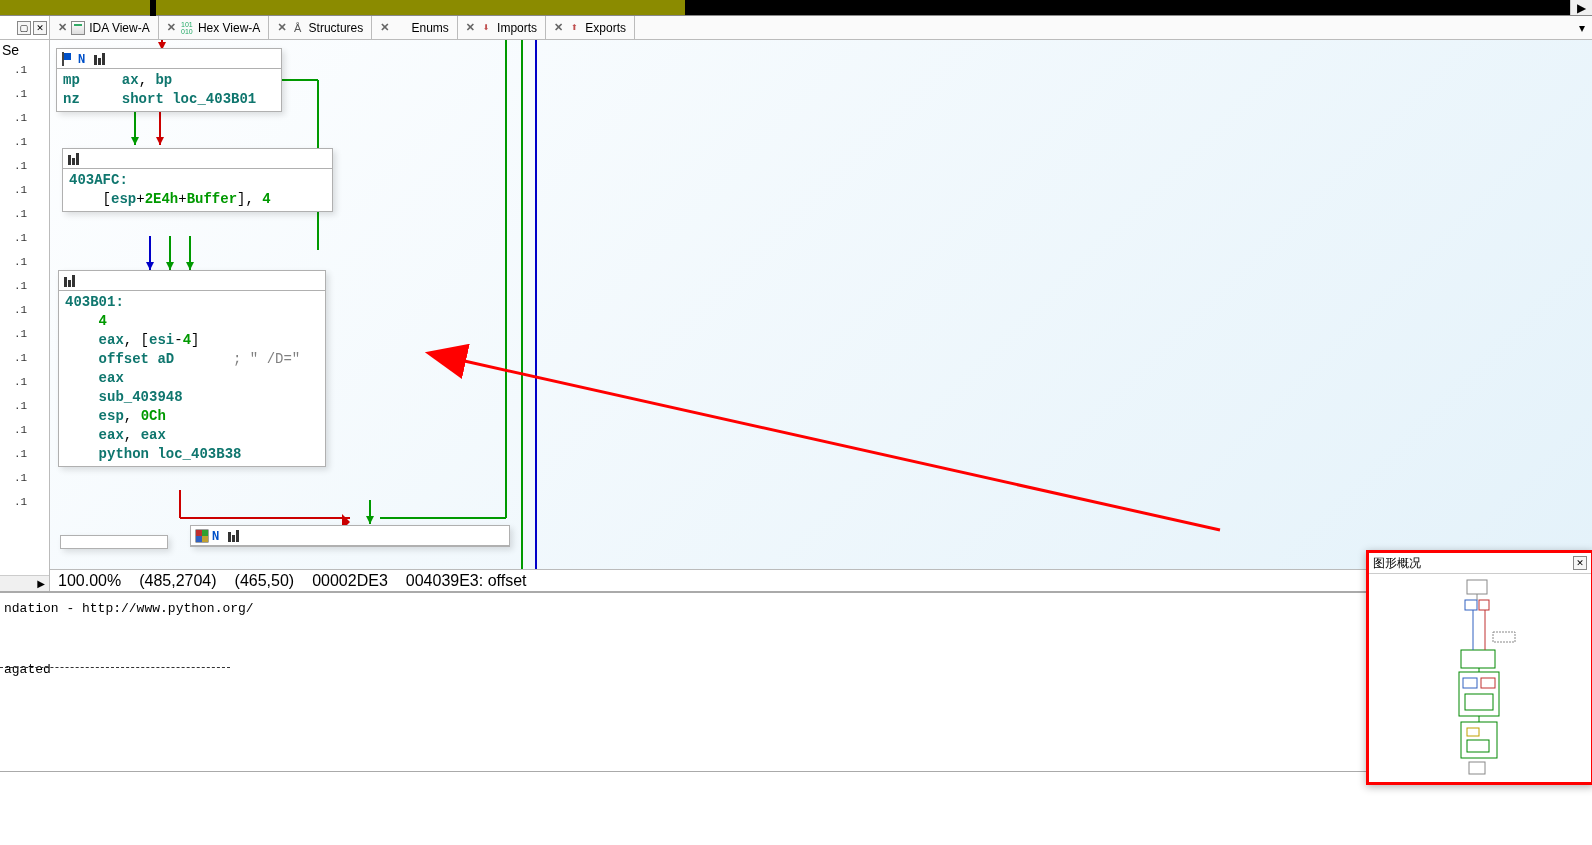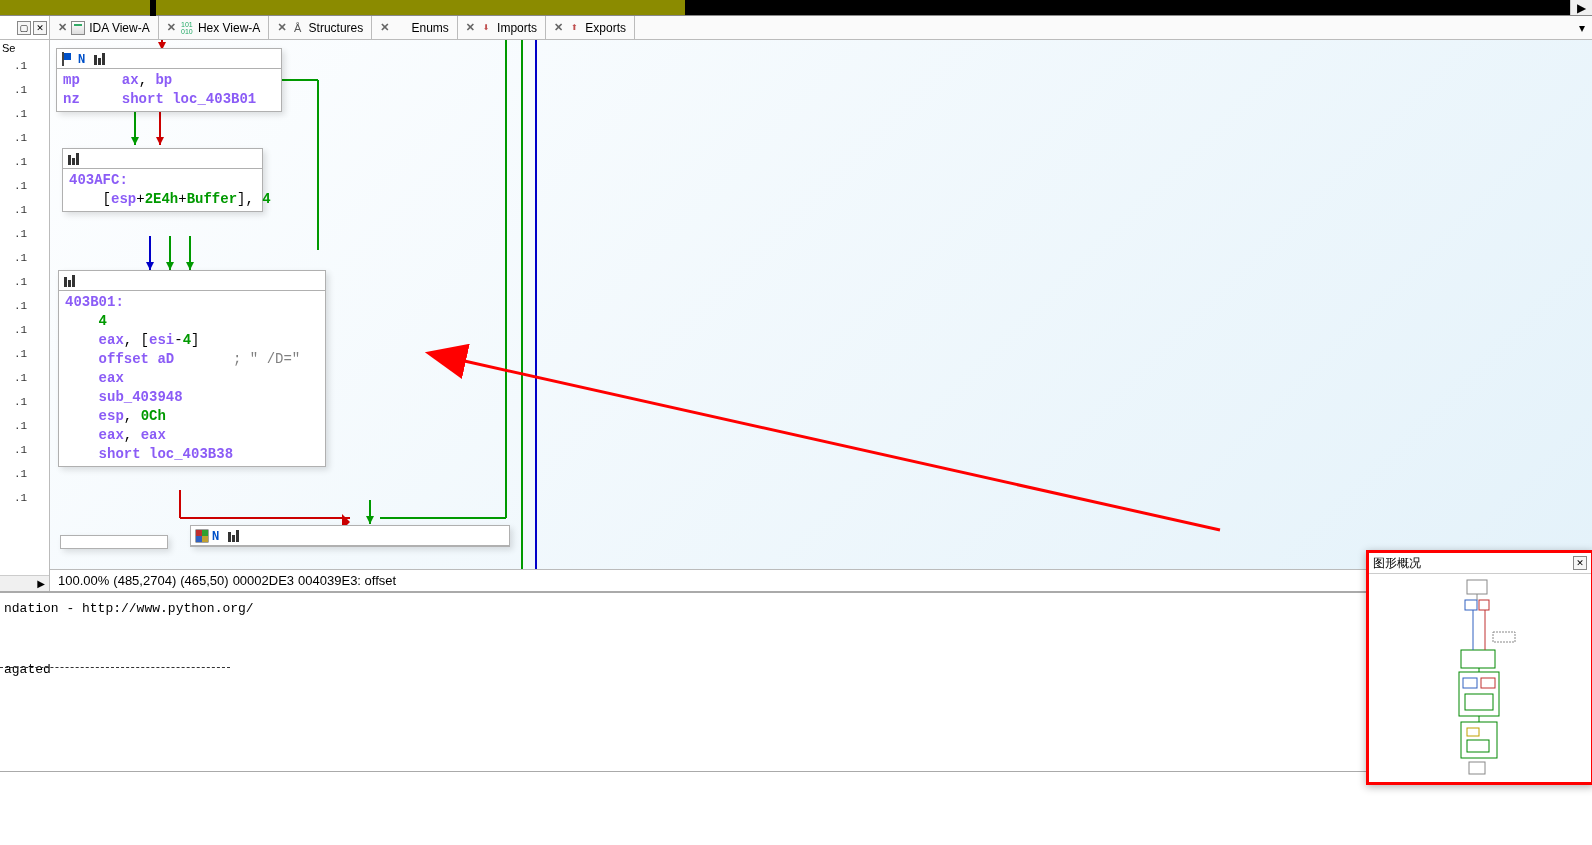--- a/index.html
+++ b/index.html
@@ -68,21 +68,21 @@
 .winbtn {
   width: 14px; height: 14px;
   border: 1px solid #888;
   font-size: 9px;
   display: flex; align-items: center; justify-content: center;
   cursor: pointer;
   background: #f6f6f6;
 }
 .left-pane-filter {
   padding: 2px;
-  font-size: 11px;
+  font-size: 14px;
 }
 .left-pane-body {
   flex: 1;
   overflow: hidden;
   font-family: "Courier New", monospace;
   font-size: 11px;
   color: #333;
   position: relative;
 }
 .left-pane-body .tick {
@@ -155,33 +155,33 @@
   background: #fff;
   border-bottom: 1px solid #b0b0b0;
   height: 20px;
   display: flex;
   align-items: center;
   padding: 0 4px;
   gap: 2px;
 }
 .node-head .nicon { width: 14px; height: 14px; display:inline-block; }
 .node-body { padding: 2px 6px; white-space: pre; }
-.kw-blue { color: #8b5cf6; font-weight: bold; }
+.kw-blue { color: #0f766e; font-weight: bold; }
 .kw-green { color: #009900; font-weight: bold; }
 .kw-gray { color: #808080; }
 
 
 .statusbar {
   height: 22px;
   border-top: 1px solid #bbb;
   display: flex;
   align-items: center;
-  gap: 4px;
+  gap: 18px;
   padding: 0 8px;
-  font-size: 13px;
+  font-size: 16px;
 }
 
 
 .output-pane {
   border-top: 2px solid #aaa;
   height: 180px;
   overflow: hidden;
   font-family: "Courier New", monospace;
   font-size: 13px;
   padding: 6px 4px;
@@ -376,21 +376,21 @@
           <svg class="nicon" viewBox="0 0 14 14">
               <rect x="1" y="3" width="3" height="10" fill="#333"></rect>
               <rect x="5" y="6" width="3" height="7" fill="#333"></rect>
               <rect x="9" y="1" width="3" height="12" fill="#333"></rect>
             </svg>
         </div>
         <div class="node-body" id="node1-body"><span class="kw-blue">mp     </span><span class="kw-blue">ax</span><span class="">, </span><span class="kw-blue">bp</span>
 <span class="kw-blue">nz     </span><span class="kw-blue">short loc_403B01</span></div>
       </div>
 
-      <div class="node" style="left:12px; top:108px; width:201px;">
+      <div class="node" style="left:12px; top:108px; width:271px;">
         <div class="node-head">
           <svg class="nicon" viewBox="0 0 14 14">
               <rect x="1" y="3" width="3" height="10" fill="#333"></rect>
               <rect x="5" y="6" width="3" height="7" fill="#333"></rect>
               <rect x="9" y="1" width="3" height="12" fill="#333"></rect>
             </svg>
         </div>
         <div class="node-body" id="node2-body"><span class="kw-blue">403AFC:</span>
 <span class="">    [</span><span class="kw-blue">esp</span><span class="">+</span><span class="kw-green">2E4h</span><span class="">+</span><span class="kw-green">Buffer</span><span class="">], </span><span class="kw-green">4</span></div>
       </div>
@@ -404,21 +404,21 @@
             </svg>
         </div>
         <div class="node-body" id="node3-body"><span class="kw-blue">403B01:</span>
 <span class="kw-green">    4</span>
 <span class="kw-blue">    eax</span><span class="">, [</span><span class="kw-blue">esi</span><span class="">-</span><span class="kw-green">4</span><span class="">]</span>
 <span class="kw-blue">    offset aD</span><span class="kw-gray">       ; " /D="</span>
 <span class="kw-blue">    eax</span>
 <span class="kw-blue">    sub_403948</span>
 <span class="kw-blue">    esp</span><span class="">, </span><span class="kw-green">0Ch</span>
 <span class="kw-blue">    eax</span><span class="">, </span><span class="kw-blue">eax</span>
-<span class="kw-blue">    short loc_403B38</span></div>
+<span class="kw-blue">    python loc_403B38</span></div>
       </div>
 
       <div class="node" style="left:140px; top:485px; width:320px; height:22px;">
         <div class="node-head">
           <svg class="nicon" viewBox="0 0 14 14">
               <rect x="1" y="1" width="12" height="12" fill="none" stroke="#444"></rect>
               <rect x="1" y="1" width="6" height="6" fill="#c03030"></rect>
               <rect x="7" y="1" width="6" height="6" fill="#30a030"></rect>
               <rect x="1" y="7" width="6" height="6" fill="#3060c0"></rect>
               <rect x="7" y="7" width="6" height="6" fill="#c0a030"></rect>

